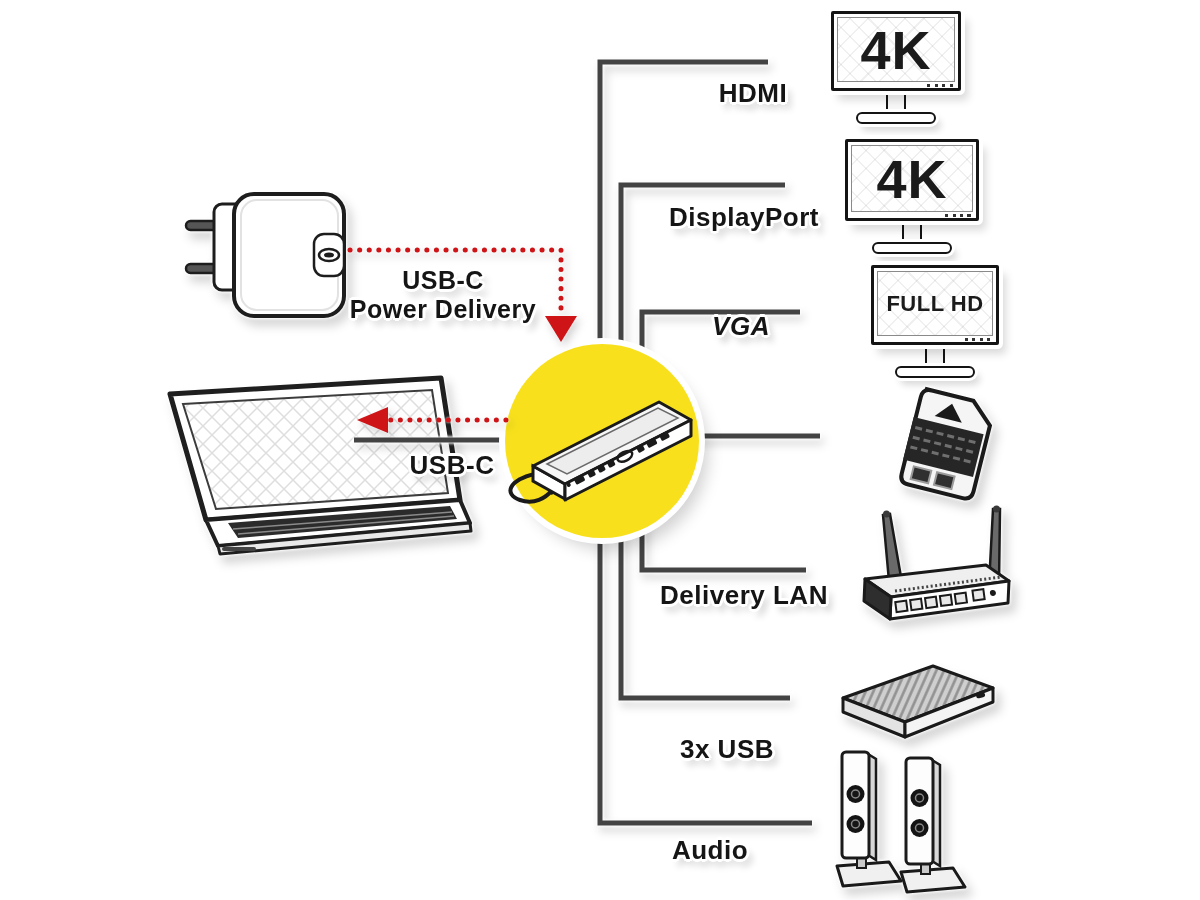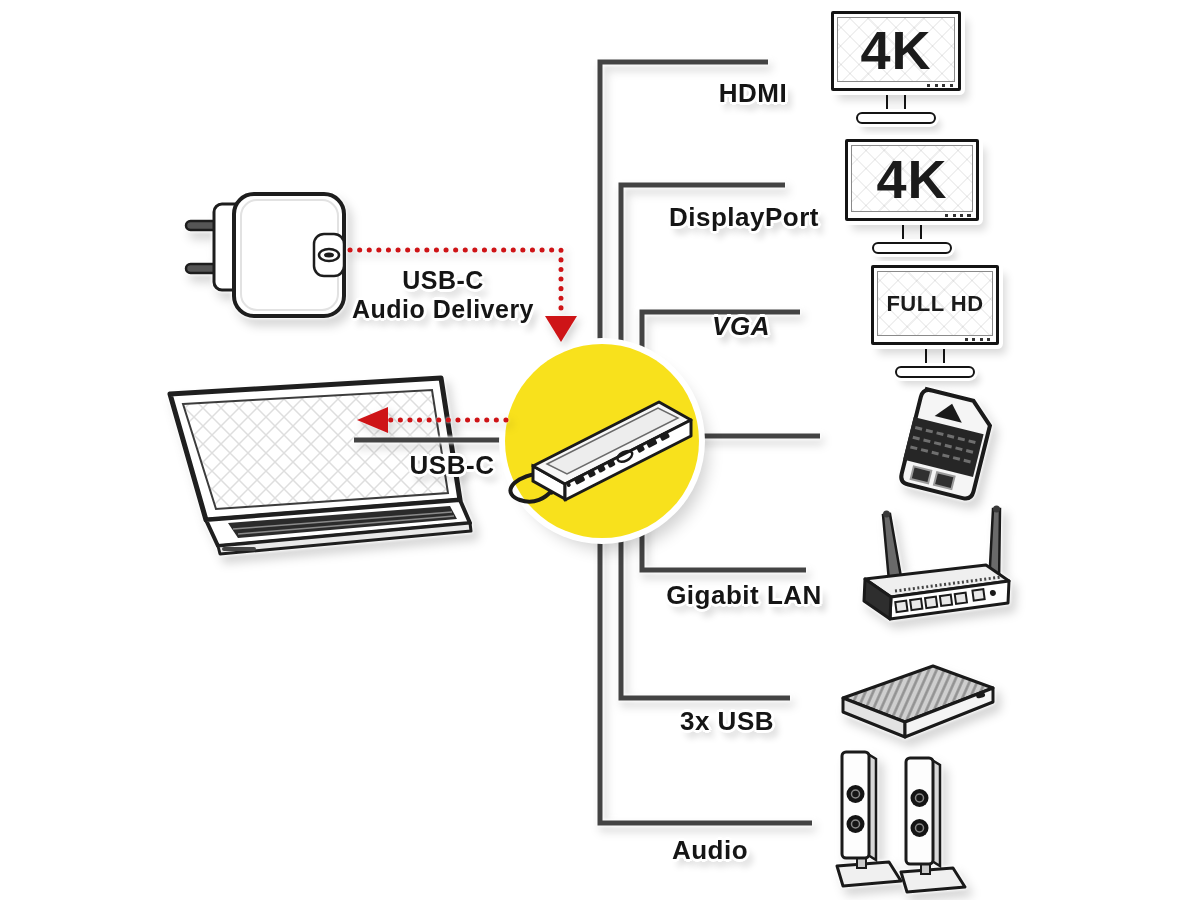--- a/index.html
+++ b/index.html
@@ -222,23 +222,23 @@
       <rect x="5" y="2" width="27" height="106" rx="4" fill="#fdfdfd" stroke="#1a1a1a" stroke-width="3"></rect>
       <circle cx="18.5" cy="42" r="9" fill="#141414"></circle>
         <circle cx="18.5" cy="42" r="4" fill="none" stroke="#888" stroke-width="1.5"></circle>
       <circle cx="18.5" cy="72" r="9" fill="#141414"></circle>
         <circle cx="18.5" cy="72" r="4" fill="none" stroke="#888" stroke-width="1.5"></circle>
     </g>
   </svg>
 
   <div class="lbl two-line" style="left:443px;top:266px;">
     <div>USB-C</div>
-    <div>Audio Delivery</div>
+    <div>Power Delivery</div>
   </div>
   <div class="lbl" style="left:452px;top:450px;">USB-C</div>
   <div class="lbl" style="left:716px;top:78px;margin-left:37px;">HDMI</div>
   <div class="lbl" style="left:696px;top:202px;margin-left:48px;">DisplayPort</div>
   <div class="lbl" style="left:741px;top:311px;font-style:italic;">VGA</div>
-  <div class="lbl" style="left:744px;top:580px;">Gigabit LAN</div>
-  <div class="lbl" style="left:727px;top:706px;">3x USB</div>
+  <div class="lbl" style="left:744px;top:580px;">Delivery LAN</div>
+  <div class="lbl" style="left:727px;top:734px;">3x USB</div>
   <div class="lbl" style="left:710px;top:835px;">Audio</div>
 
 </div>
 
 </body></html>

